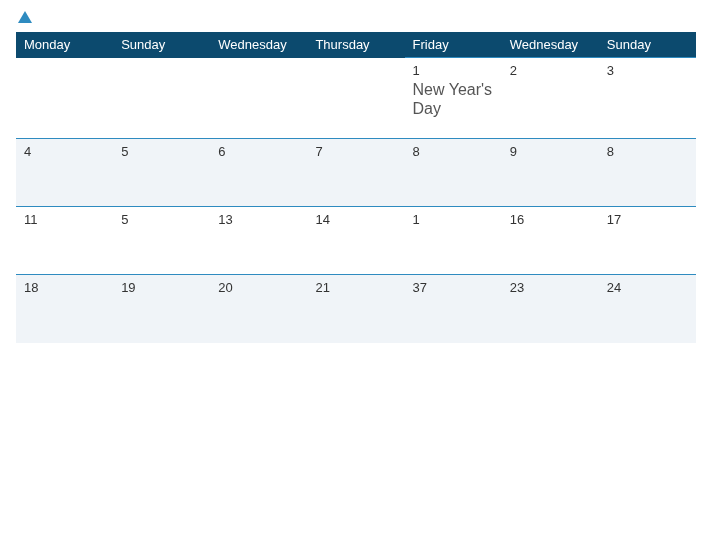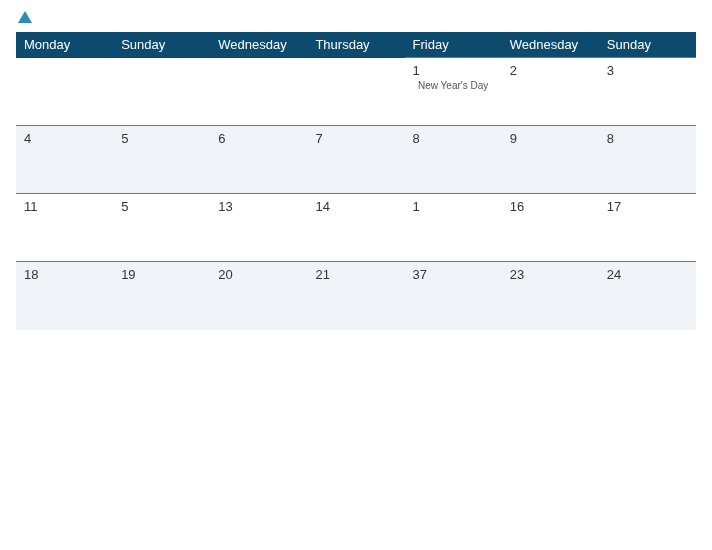--- a/index.html
+++ b/index.html
@@ -100,24 +100,23 @@
       background: #f0f4f8;
     }
     .day-num {
       display: block;
       font-size: 13px;
       color: #333;
       margin-bottom: 2px;
     }
     .holiday {
       display: block;
-      font-size: 10px;
+      font-size: 16px;
       color: #555;
       line-height: 1.2;
-      text-align: center;
     }
     .empty-cell {
       border-top: none !important;
       background: #fff !important;
     }
   </style>
 </head>
 <body>
 
 <div class="page">

